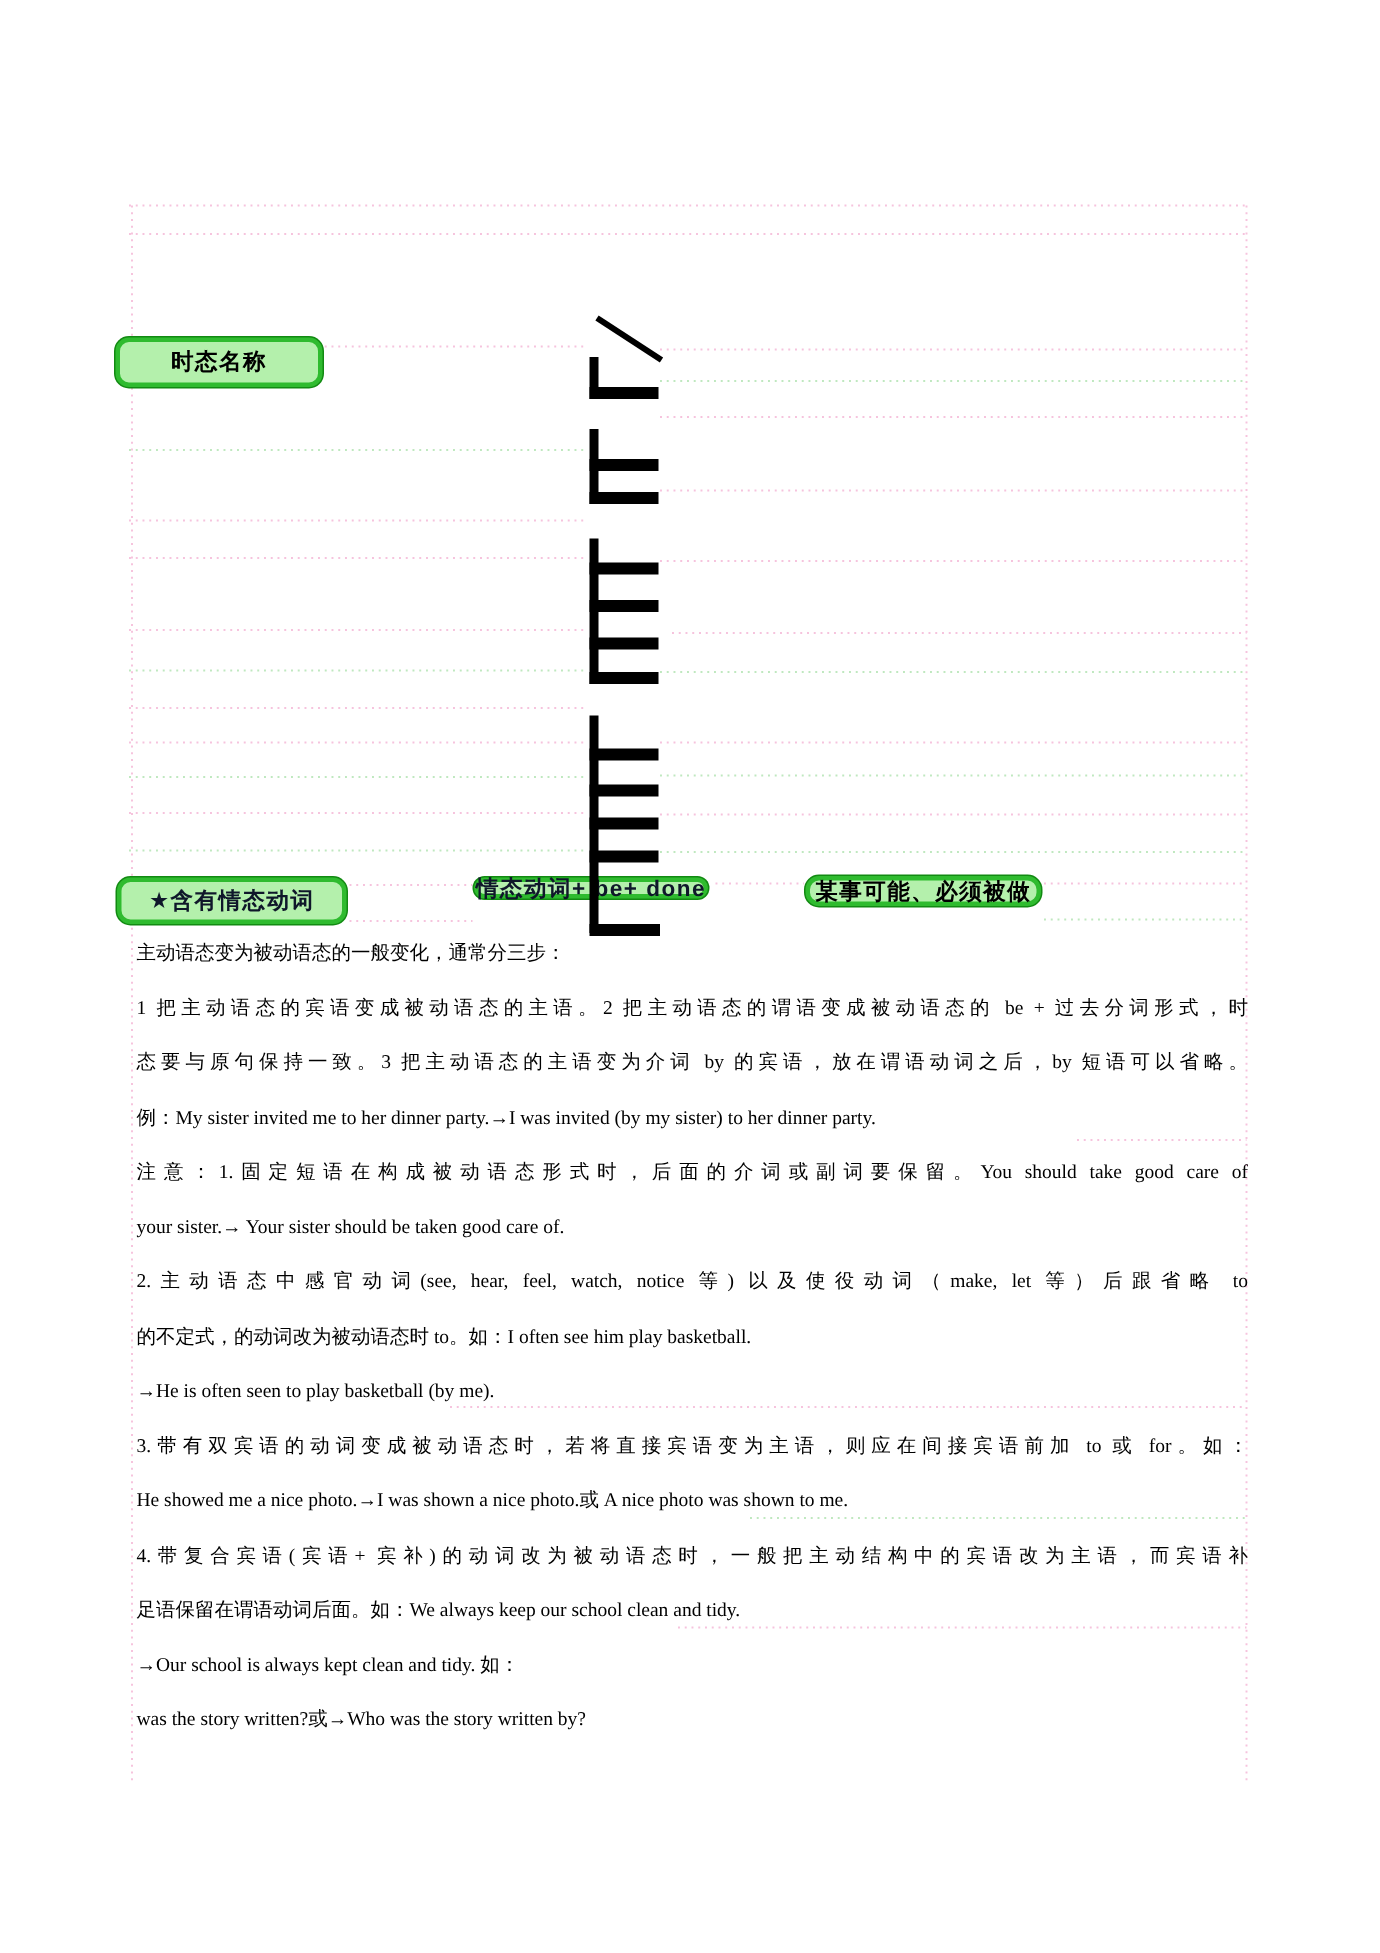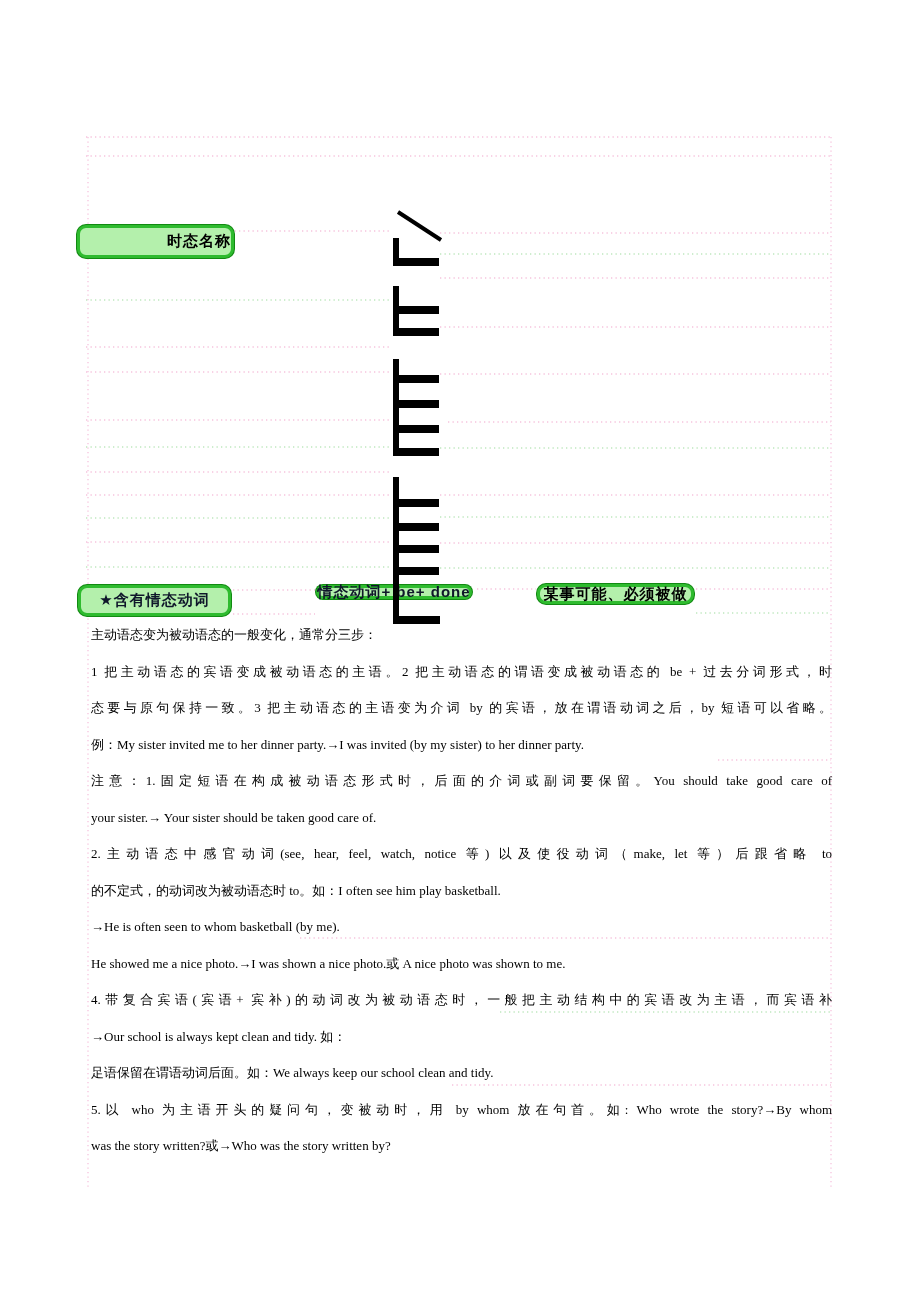--- a/index.html
+++ b/index.html
@@ -21,21 +21,21 @@
     background:#b4f0ac;
     border-radius:9px;
     box-shadow:0 0 0 1px #128a12;
     display:flex;align-items:center;justify-content:center;
     font-family:"Liberation Sans","DejaVu Sans",sans-serif;
     font-weight:bold;
     font-size:15px;
     letter-spacing:1px;
     white-space:nowrap;
   }
-  #box-tense   {left:77px; top:225px; width:157px; height:33px;justify-content:flex-end;}
+  #box-tense   {left:77px; top:225px; width:138px; height:33px;}
   #box-modal   {left:78px; top:585px; width:153px; height:31px;}
   #box-struct  {left:316px;top:585px; width:156px; height:14px;}
   #box-meaning {left:537px;top:584px; width:157px; height:20px;}
   .red-label{color:#0f172a;}
   .black-label{color:#000000;}
 
   #body-text{
     position:absolute;z-index:1;
     left:91px;top:617px;width:741px;
     font-size:13px;color:#000;
@@ -112,26 +112,26 @@
 
   <div id="body-text">
       <div class="bline">主动语态变为被动语态的一般变化，通常分三步：</div>
       <div class="bline j">1 把主动语态的宾语变成被动语态的主语。2 把主动语态的谓语变成被动语态的 be + 过去分词形式，时</div>
       <div class="bline j">态要与原句保持一致。3 把主动语态的主语变为介词 by 的宾语，放在谓语动词之后，by 短语可以省略。</div>
       <div class="bline">例：My sister invited me to her dinner party.→I was invited (by my sister) to her dinner party.</div>
       <div class="bline j">注意：1.固定短语在构成被动语态形式时，后面的介词或副词要保留。You should take good care of</div>
       <div class="bline">your sister.→ Your sister should be taken good care of.</div>
       <div class="bline j">2.主动语态中感官动词(see, hear, feel, watch, notice 等) 以及使役动词（make, let 等）后跟省略 to</div>
       <div class="bline">的不定式，的动词改为被动语态时 to。如：I often see him play basketball.</div>
-      <div class="bline">→He is often seen to whom basketball (by me).</div>
+      <div class="bline">→He is often seen to play basketball (by me).</div>
+      <div class="bline j">3.带有双宾语的动词变成被动语态时，若将直接宾语变为主语，则应在间接宾语前加 to 或 for。如：</div>
       <div class="bline">He showed me a nice photo.→I was shown a nice photo.或  A nice photo was shown to me.</div>
       <div class="bline j">4.带复合宾语(宾语+ 宾补)的动词改为被动语态时，一般把主动结构中的宾语改为主语，而宾语补</div>
+      <div class="bline">足语保留在谓语动词后面。如：We always keep our school clean and tidy.</div>
       <div class="bline">→Our school is always kept clean and tidy.  如：</div>
-      <div class="bline">足语保留在谓语动词后面。如：We always keep our school clean and tidy.</div>
-      <div class="bline j">5.以 who 为主语开头的疑问句，变被动时，用 by whom 放在句首。如: Who wrote the story?→By whom</div>
       <div class="bline">was the story written?或→Who was the story written by?</div>
     </div>
 
   <svg id="stroke-svg" class="layer">
       <line x1="398" y1="212" x2="441" y2="240" stroke="#000000" stroke-width="4"></line>
       <line x1="396" y1="238" x2="396" y2="266" stroke="#000000" stroke-width="6"></line>
       <line x1="393" y1="262" x2="439" y2="262" stroke="#000000" stroke-width="8"></line>
       <line x1="396" y1="286" x2="396" y2="336" stroke="#000000" stroke-width="6"></line>
       <line x1="393" y1="310" x2="439" y2="310" stroke="#000000" stroke-width="8"></line>
       <line x1="393" y1="332" x2="439" y2="332" stroke="#000000" stroke-width="8"></line>

